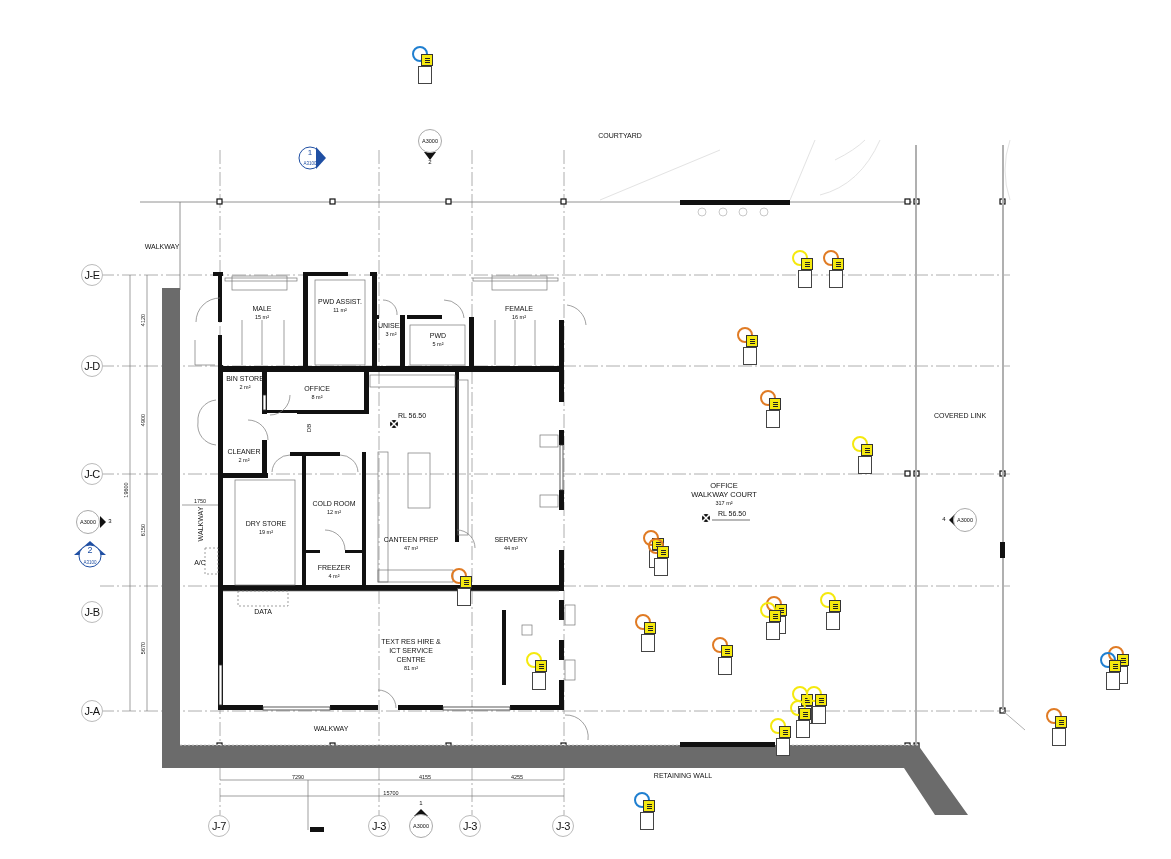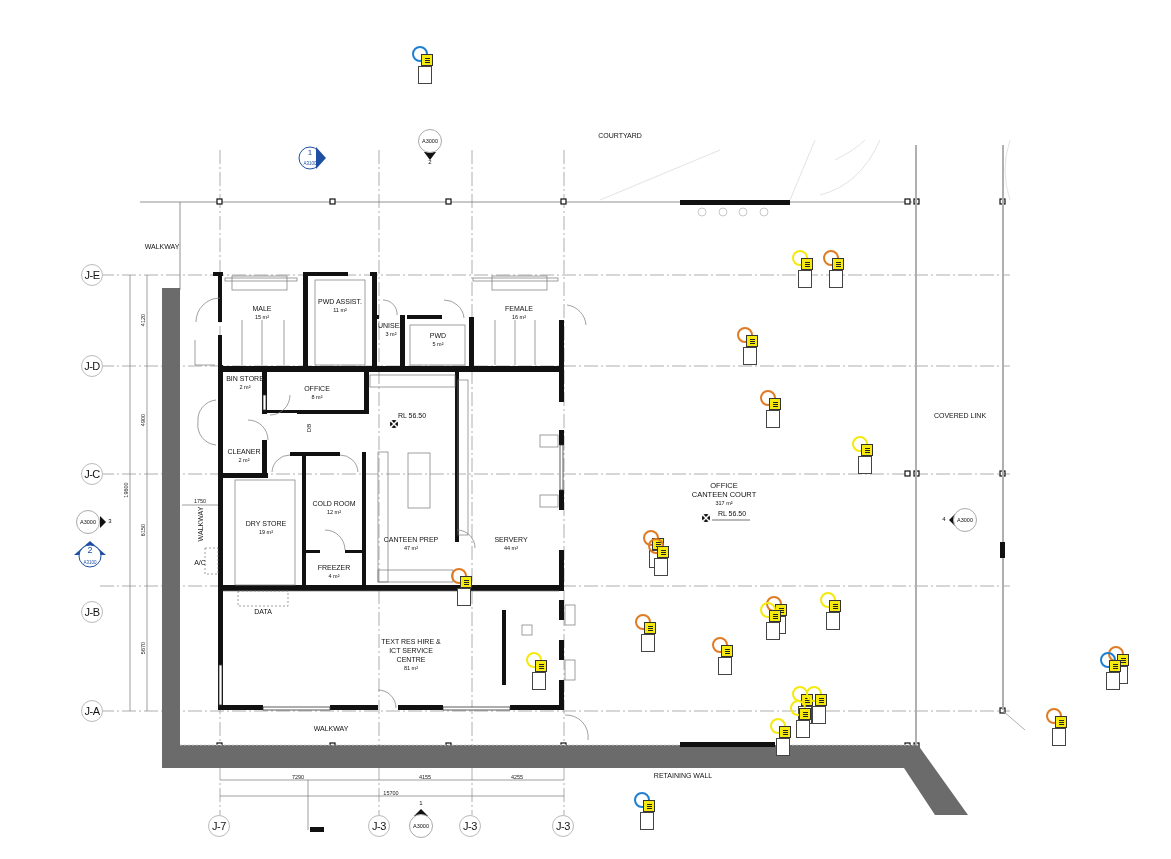--- a/index.html
+++ b/index.html
@@ -250,21 +250,21 @@
 <div class="lbl" style="left:411px;top:535px"><span>CANTEEN PREP</span><span class="area">47 m²</span></div>
 <div class="lbl" style="left:511px;top:535px"><span>SERVERY</span><span class="area">44 m²</span></div>
 <div class="lbl" style="left:411px;top:637px">
     <span style="display:block">TEXT RES HIRE &amp;</span>
     <span style="display:block">ICT SERVICE</span>
     <span style="display:block">CENTRE</span>
     <span class="area">81 m²</span>
   </div>
 <div class="lbl big" style="left:724px;top:481px">
     <span style="display:block">OFFICE</span>
-    <span style="display:block">CANTEEN COURT</span>
+    <span style="display:block">WALKWAY COURT</span>
     <span class="area">317 m²</span>
   </div>
 
 <div class="lbl" style="left:412px;top:411px">RL 56.50</div>
 <div class="lbl" style="left:732px;top:509px">RL 56.50</div>
 
 <div class="lbl" style="left:620px;top:131px">COURTYARD</div>
 <div class="lbl" style="left:960px;top:411px">COVERED LINK</div>
 <div class="lbl" style="left:683px;top:771px">RETAINING WALL</div>
 <div class="lbl" style="left:162px;top:242px">WALKWAY</div>

